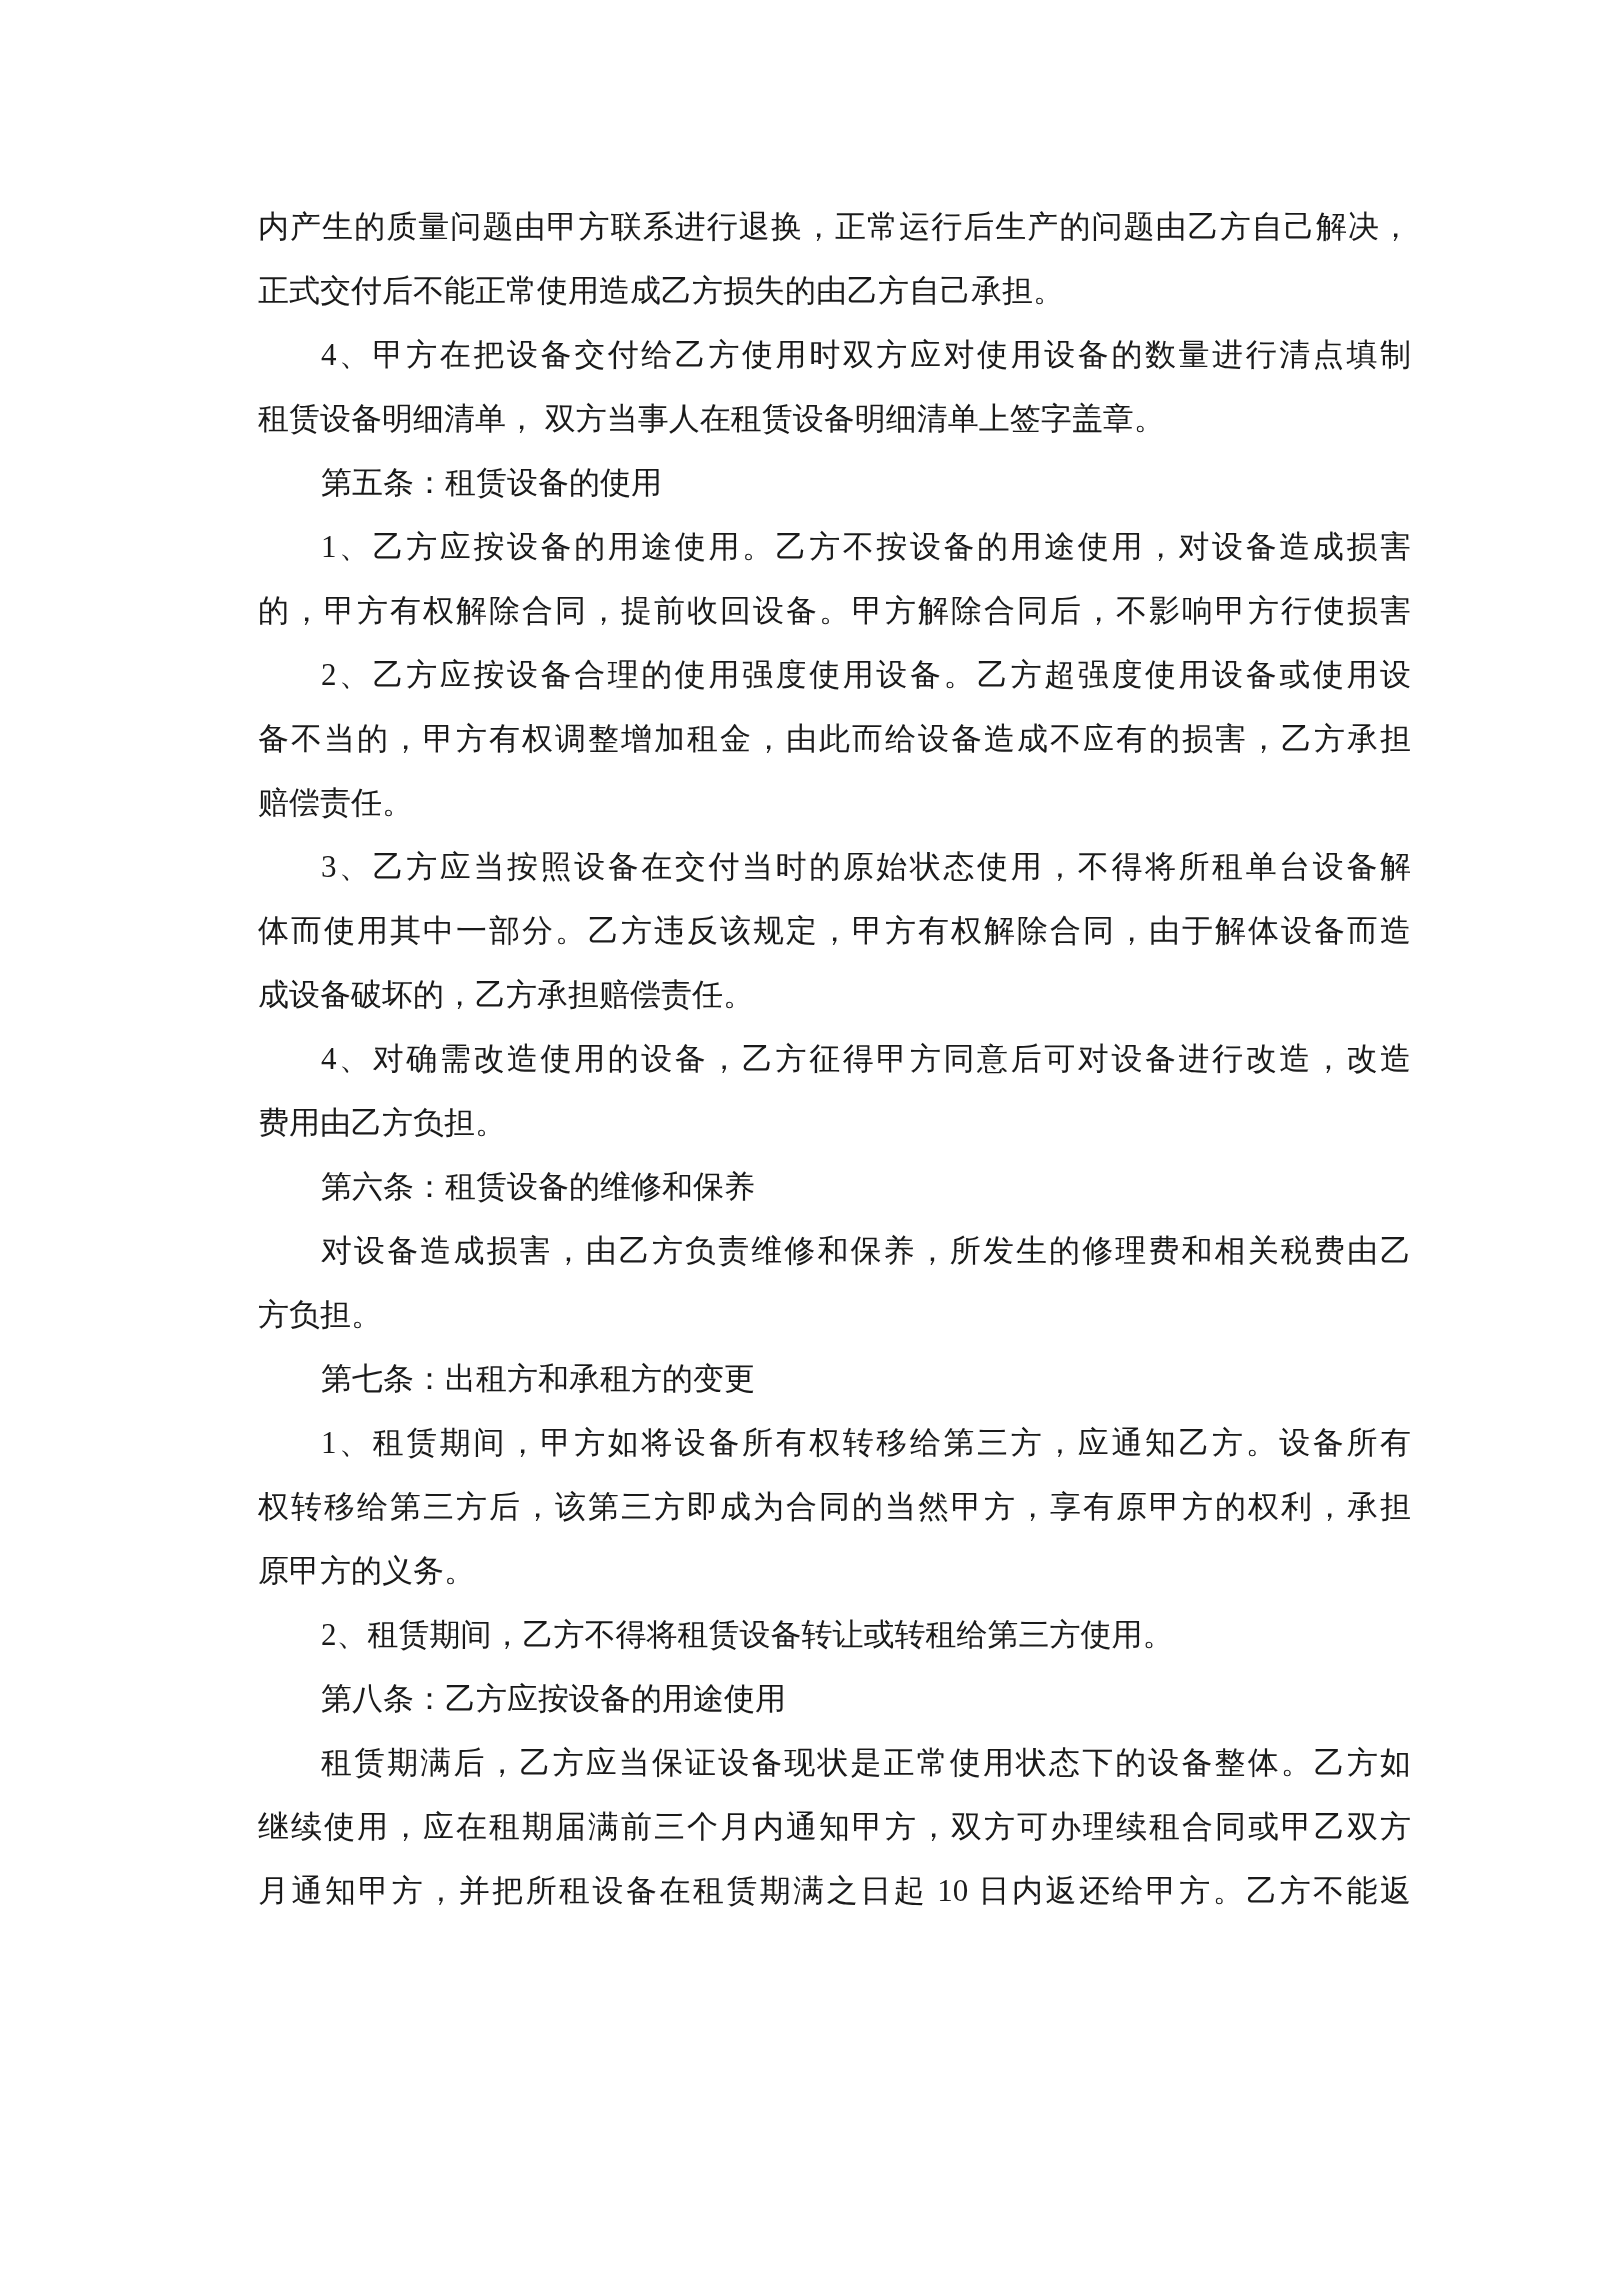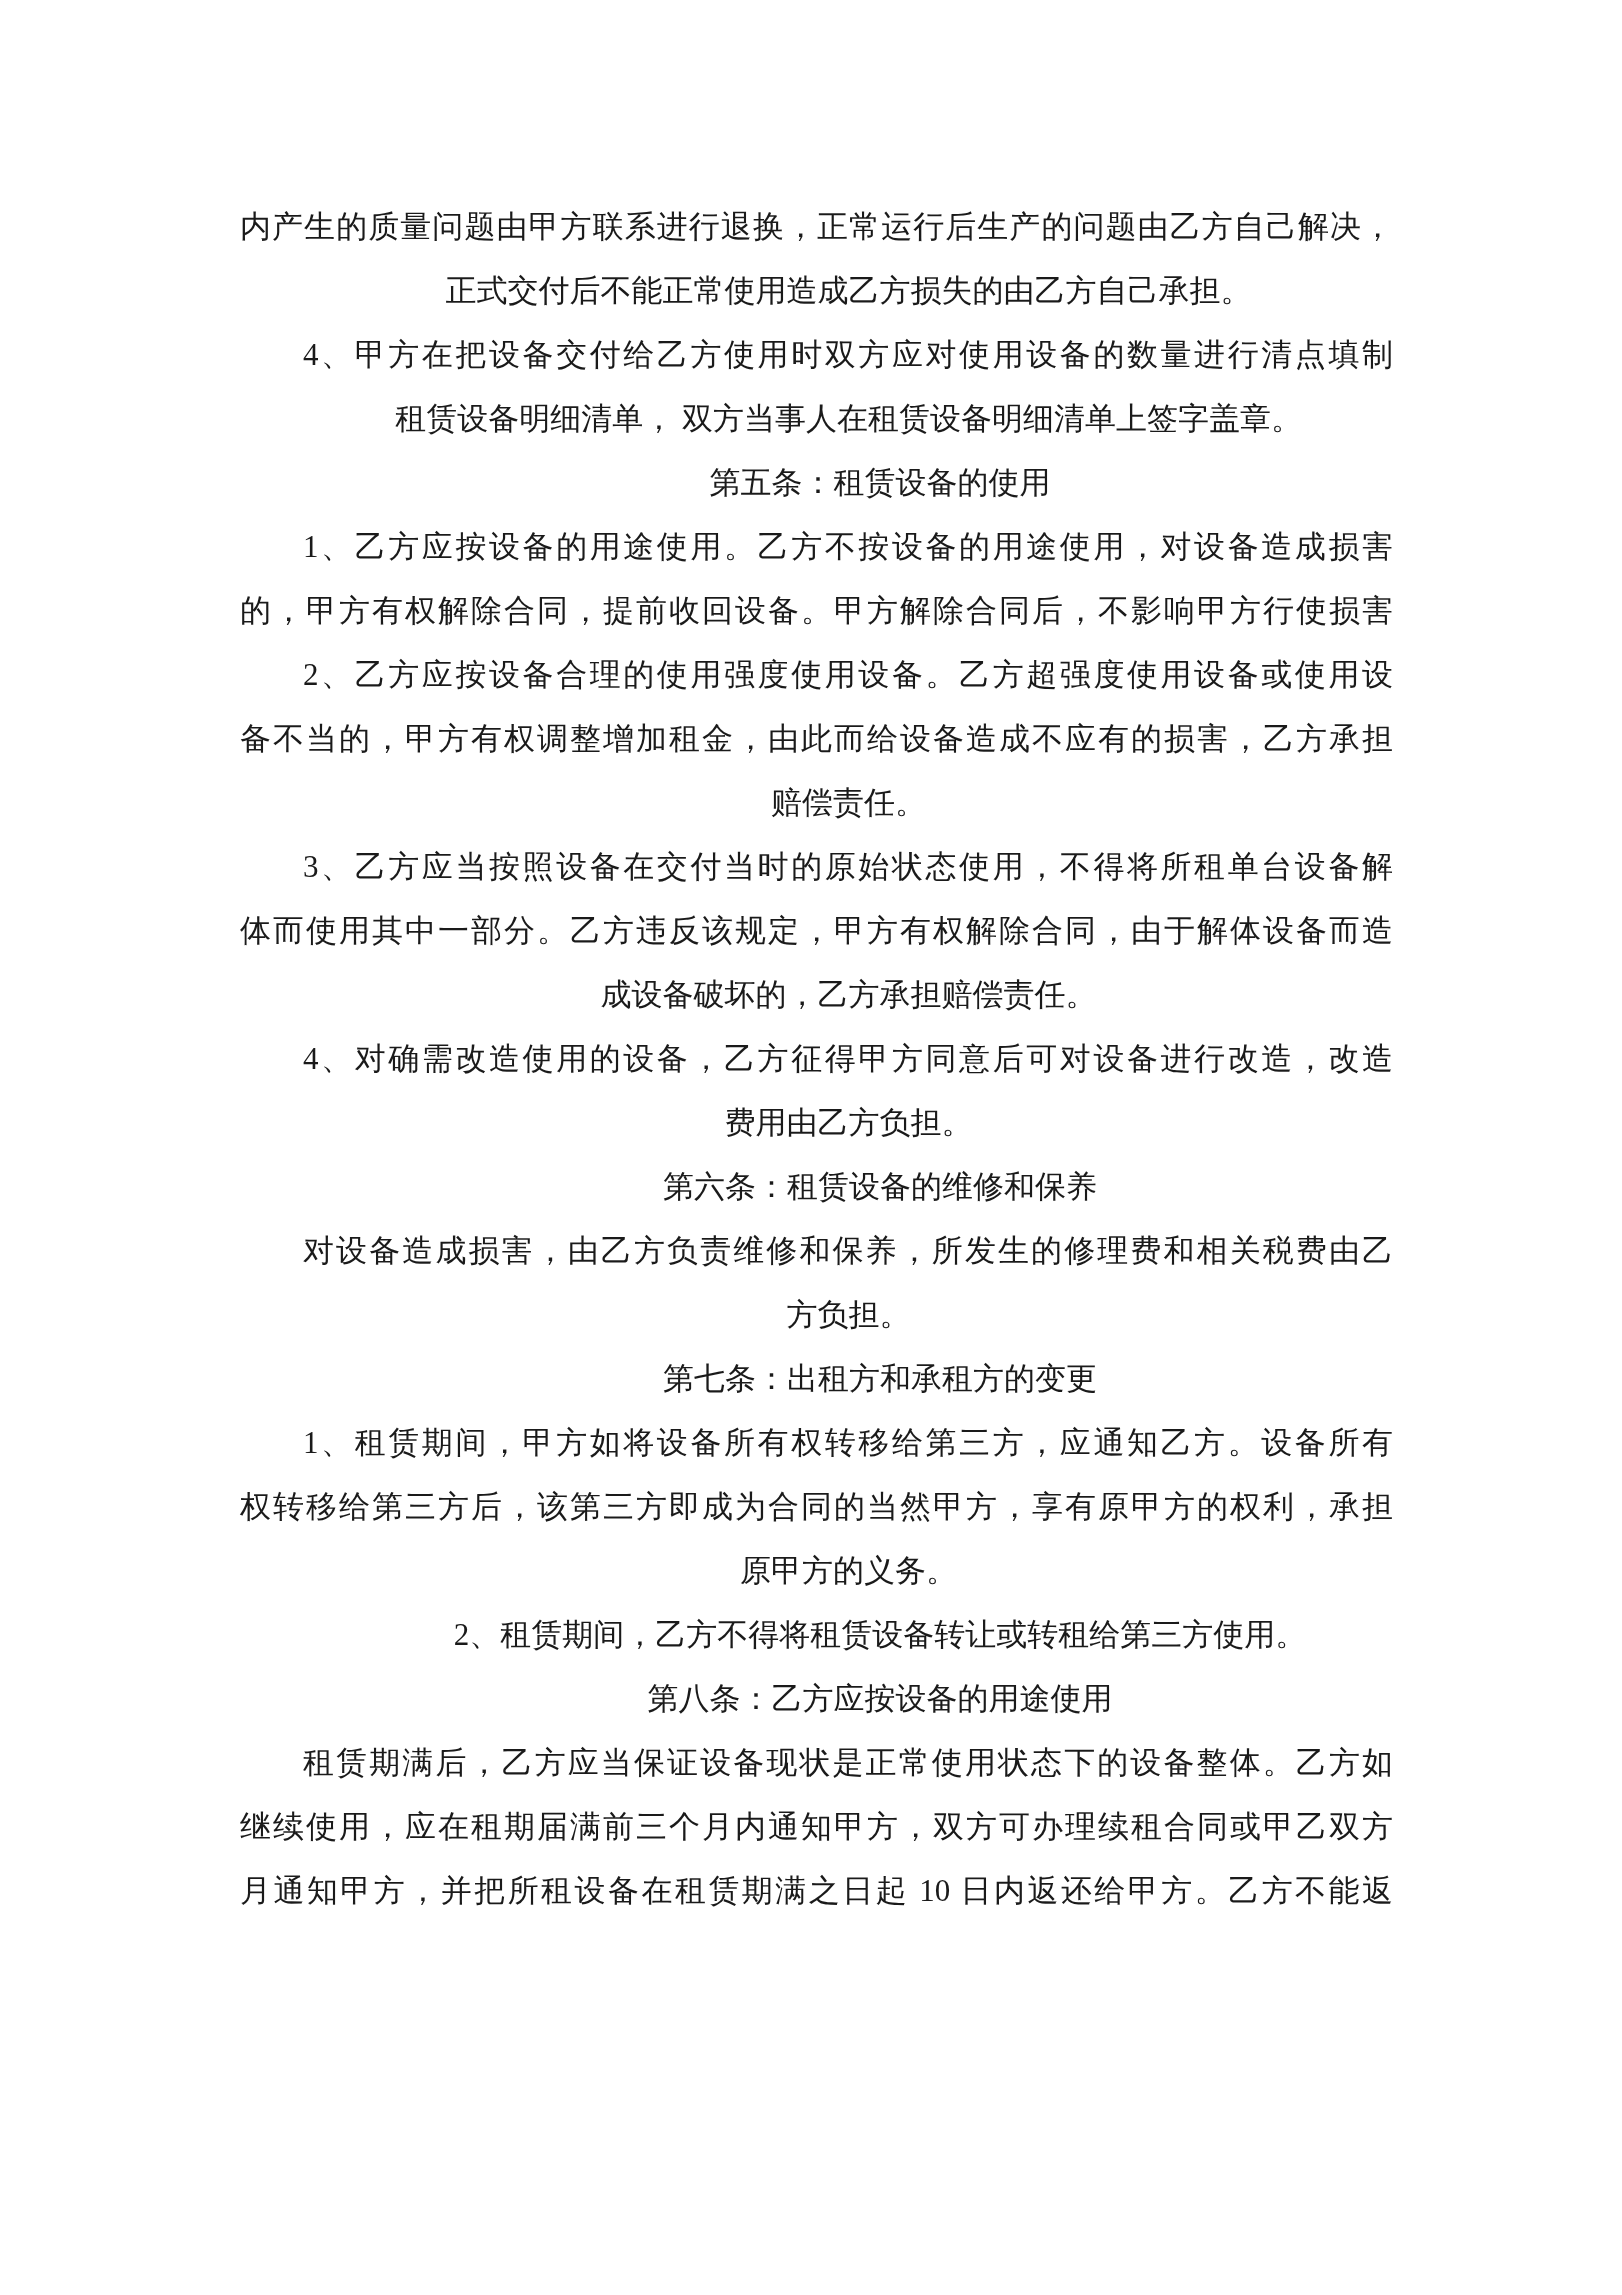--- a/index.html
+++ b/index.html
@@ -13,41 +13,40 @@
   }
   .page {
     position: relative;
     width: 1623px;
     height: 2295px;
     background: #ffffff;
     overflow: hidden;
   }
   .textblock {
     position: absolute;
-    left: 240px;
+    left: 258px;
     top: 195px;
     width: 1153px;
     font-family: "Liberation Serif", "DejaVu Serif", serif;
     font-size: 31px;
     line-height: 64px;
     color: #1a1a1a;
   }
   .line {
     width: 100%;
   }
   
   .fill {
     text-align: justify;
     text-align-last: justify;
     text-justify: inter-character;
   }
   
   .end {
-    text-align: center;
-    margin-left: 32px;
+    text-align: left;
   }
   
   .indent {
     text-indent: 63px;
   }
 </style>
 </head>
 <body>
 
 <div class="page">

